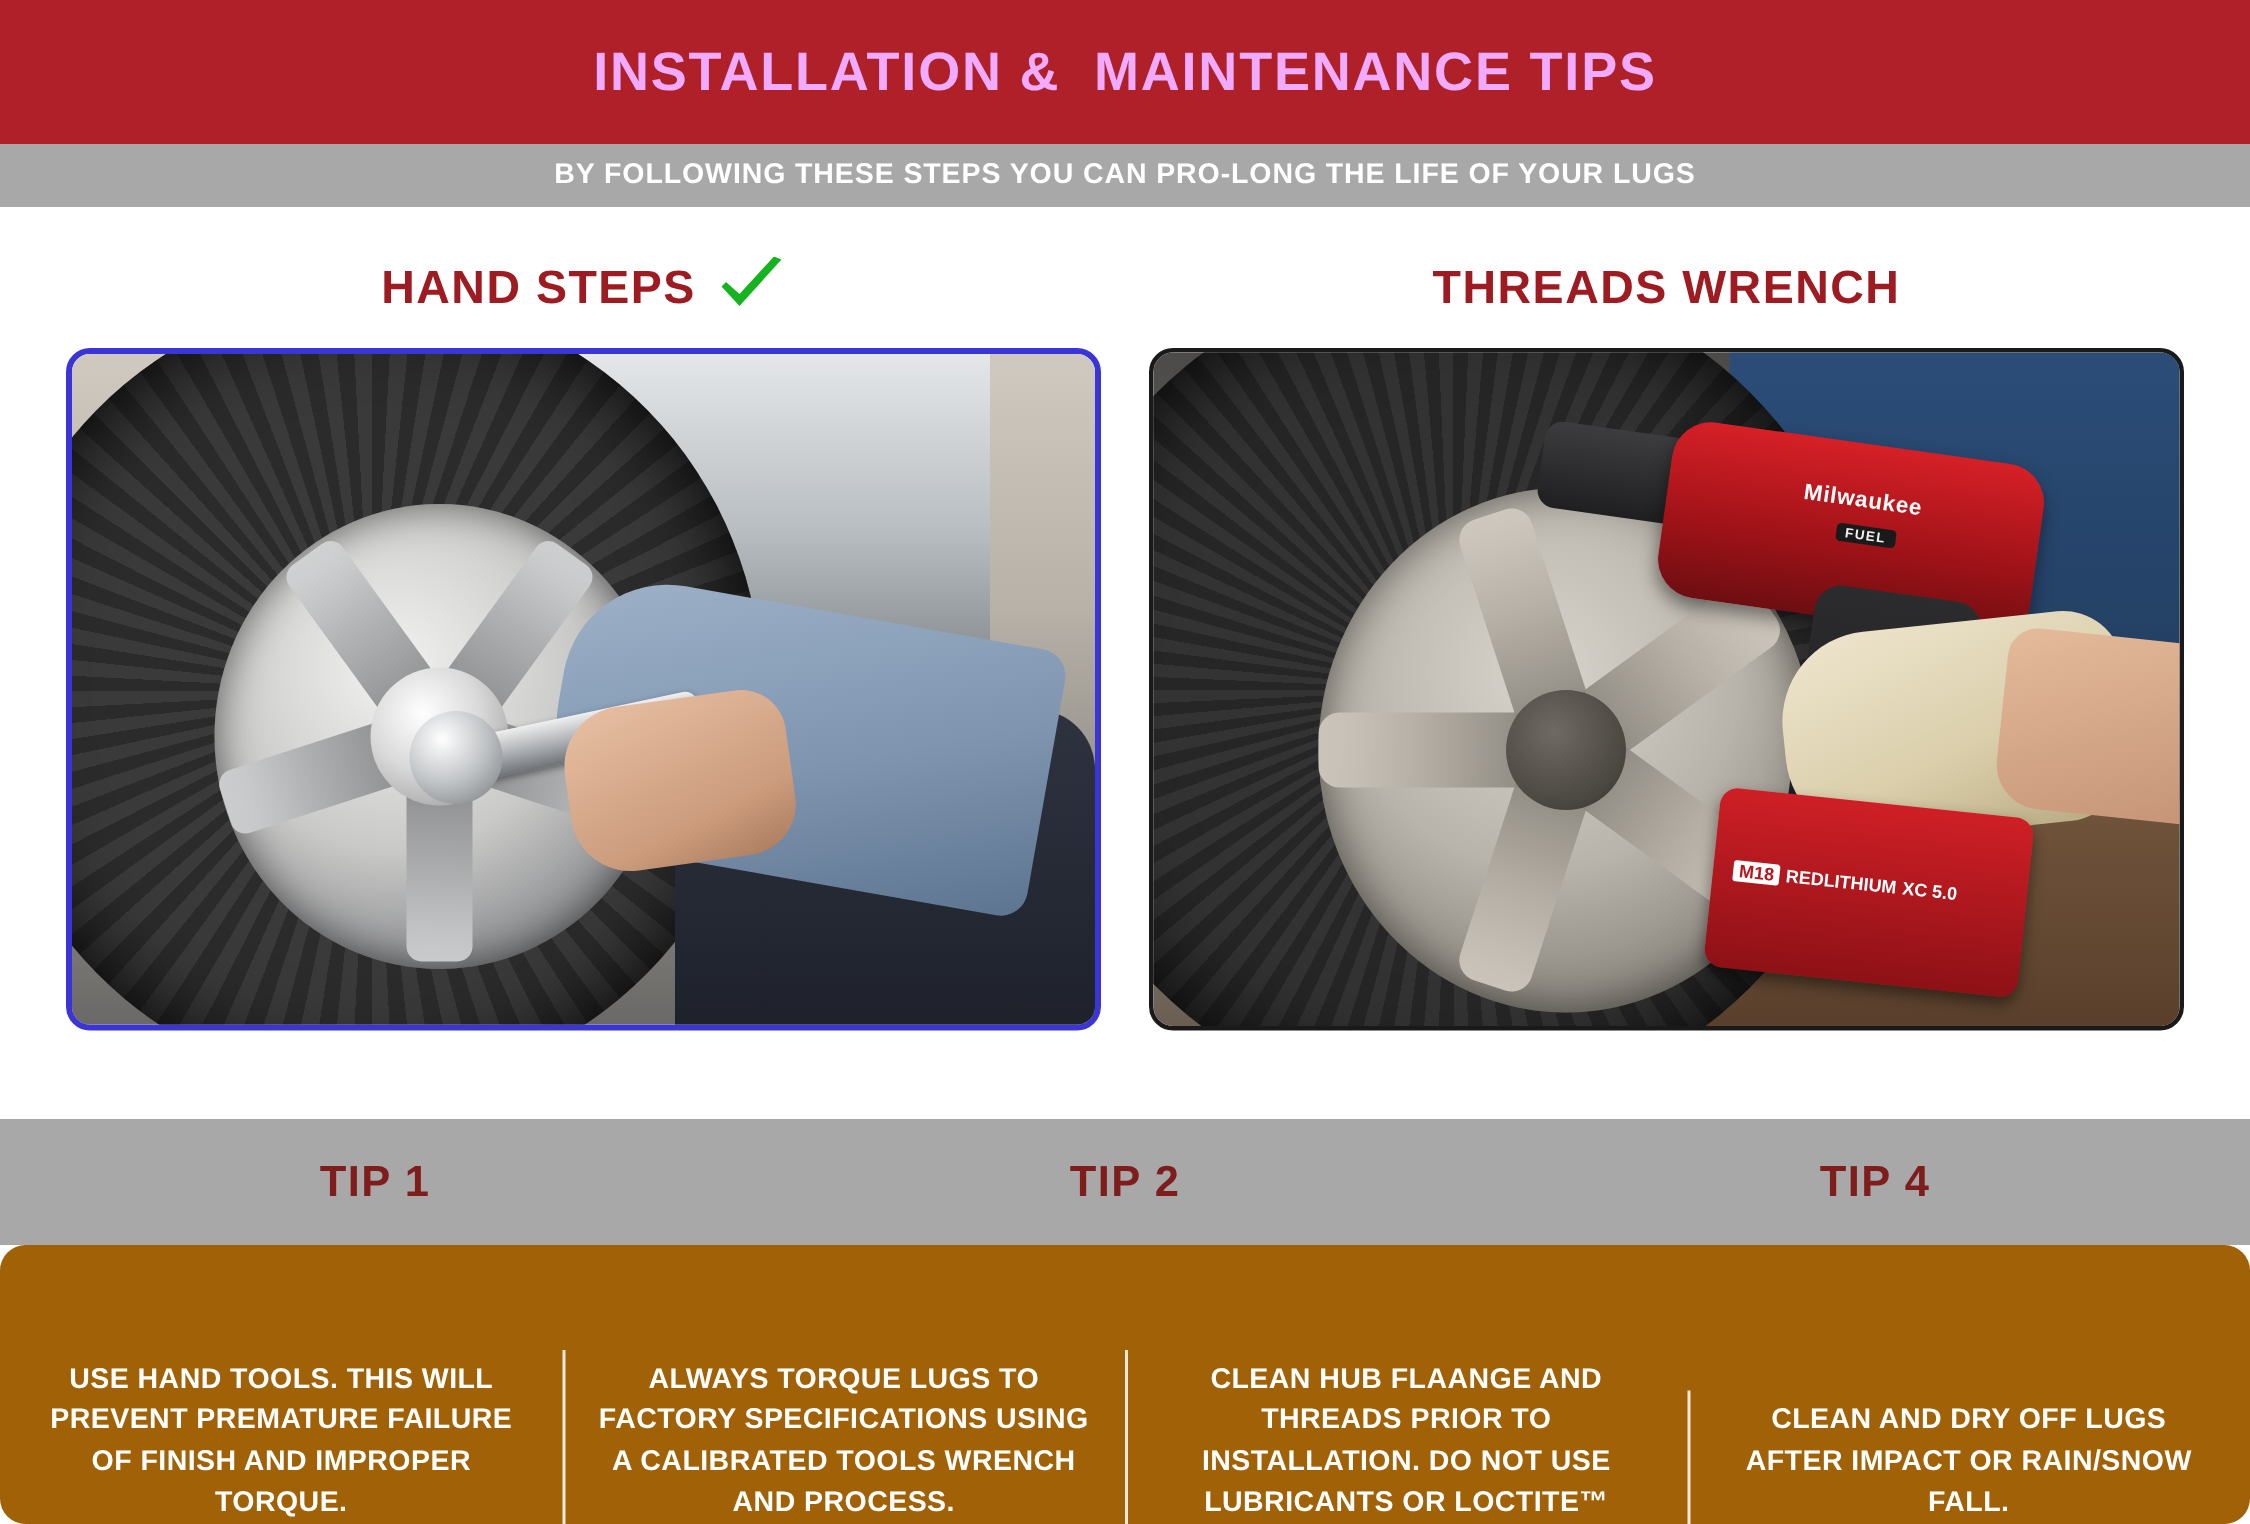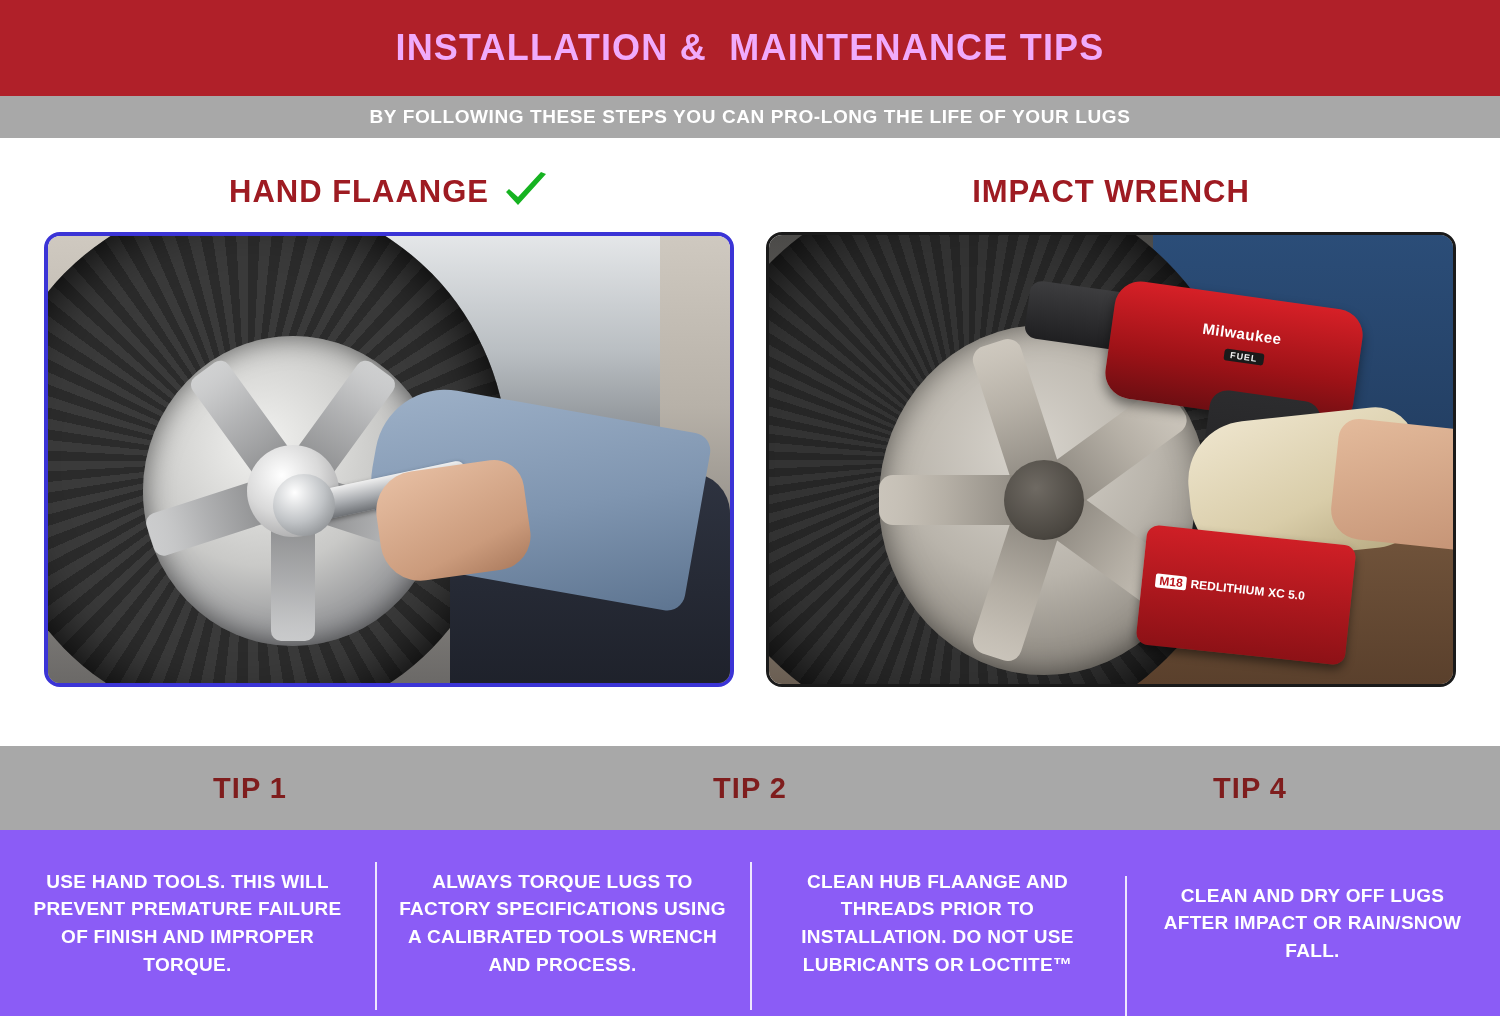--- a/index.html
+++ b/index.html
@@ -353,24 +353,25 @@
   }
   .tips-header .cell {
     flex: 1 1 0;
     text-align: center;
     color: #7f1d1d;
     font-size: 29px;
     font-weight: bold;
     letter-spacing: 1px;
   }
   .tips-body {
-    background: #8b5cf6;
+    background: #a16207;
     height: 186px;
     display: flex;
-    align-items: center;
+    align-items: flex-end;
+    border-radius: 17px;
   }
   .tips-body .cell {
     flex: 1 1 0;
     text-align: center;
     color: #ffffff;
     font-size: 19px;
     font-weight: bold;
     line-height: 1.45;
     padding: 0 22px;
     box-sizing: border-box;
@@ -394,21 +395,21 @@
     <div class="header-title">INSTALLATION &amp;  MAINTENANCE TIPS</div>
   </div>
   <div class="subheader-bar">
     <div class="subheader-text">BY FOLLOWING THESE STEPS YOU CAN PRO-LONG THE LIFE OF YOUR LUGS</div>
   </div>
 
   <div class="middle">
 
     <div class="panel">
       <div class="panel-heading">
-        <span class="label">HAND FLAANGE</span>
+        <span class="label">HAND STEPS</span>
         <span class="check-icon">
           <svg width="46" height="38" viewBox="0 0 46 38" aria-hidden="true">
             <path d="M3 20 L15 33 L43 2 L38 0 L15 25 L6 17 Z" fill="#16b321"></path>
           </svg>
         </span>
       </div>
       <div class="photo left">
         <div class="scene-left">
           <div class="ground-l"></div>
           <div class="car-body-l"></div>
@@ -424,21 +425,21 @@
           <div class="arm-l"></div>
           <div class="wrench-l"></div>
           <div class="socket-l"></div>
           <div class="hand-l"></div>
         </div>
       </div>
     </div>
 
     <div class="panel">
       <div class="panel-heading">
-        <span class="label">IMPACT WRENCH</span>
+        <span class="label">THREADS WRENCH</span>
       </div>
       <div class="photo right">
         <div class="scene-right">
           <div class="shop-wall"></div>
           <div class="shop-floor"></div>
           <div class="tire-r"></div>
           <div class="rim-r">
             <div class="spoke-r" style="transform:rotate(18deg)"></div>
             <div class="spoke-r" style="transform:rotate(90deg)"></div>
             <div class="spoke-r" style="transform:rotate(162deg)"></div>

